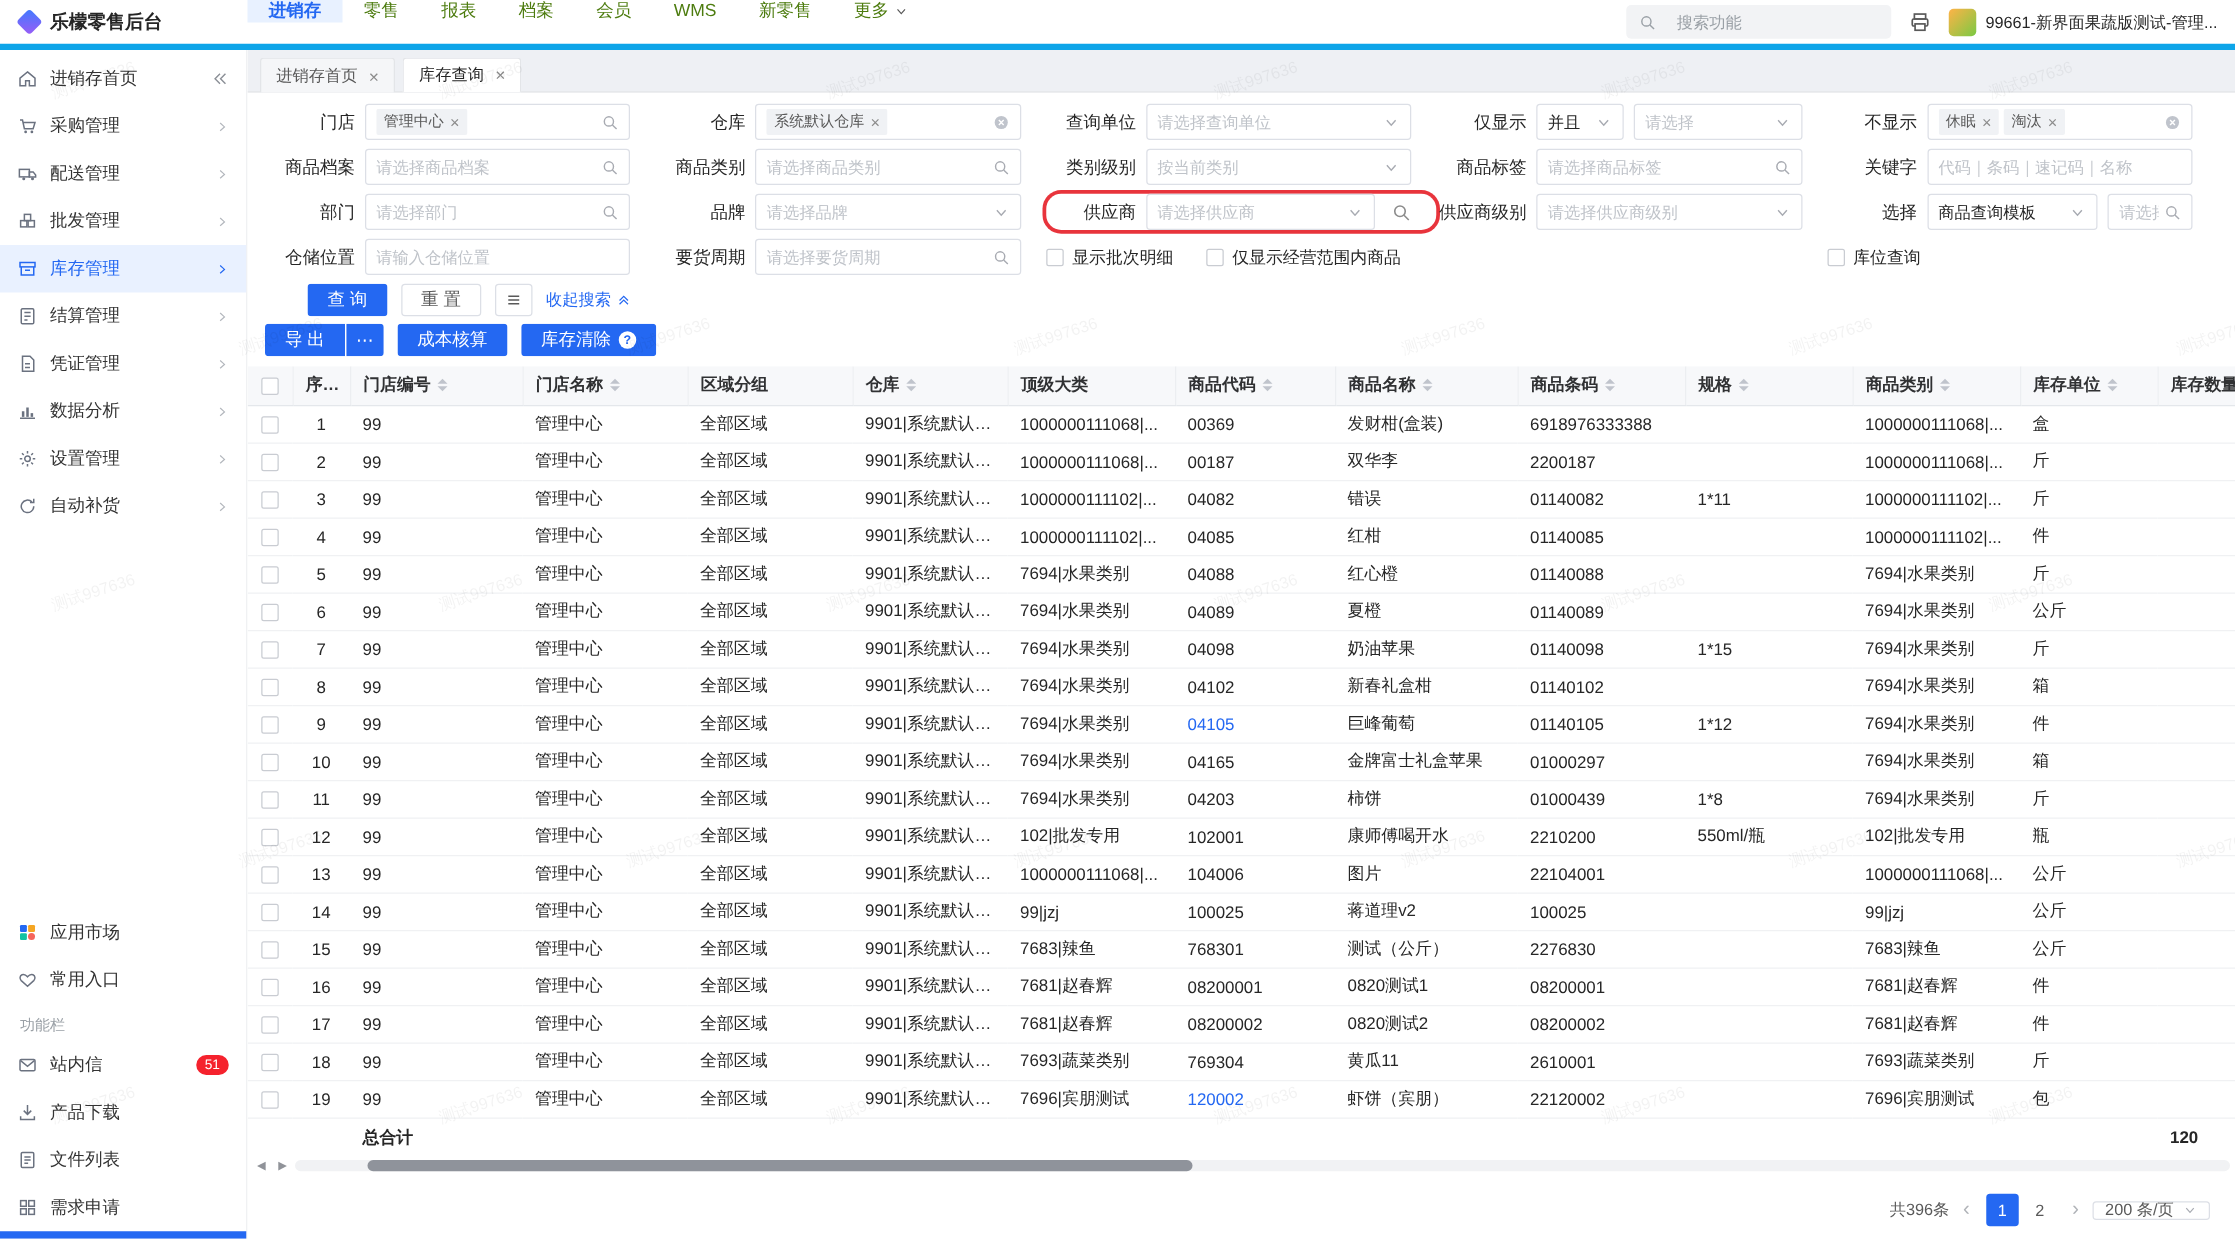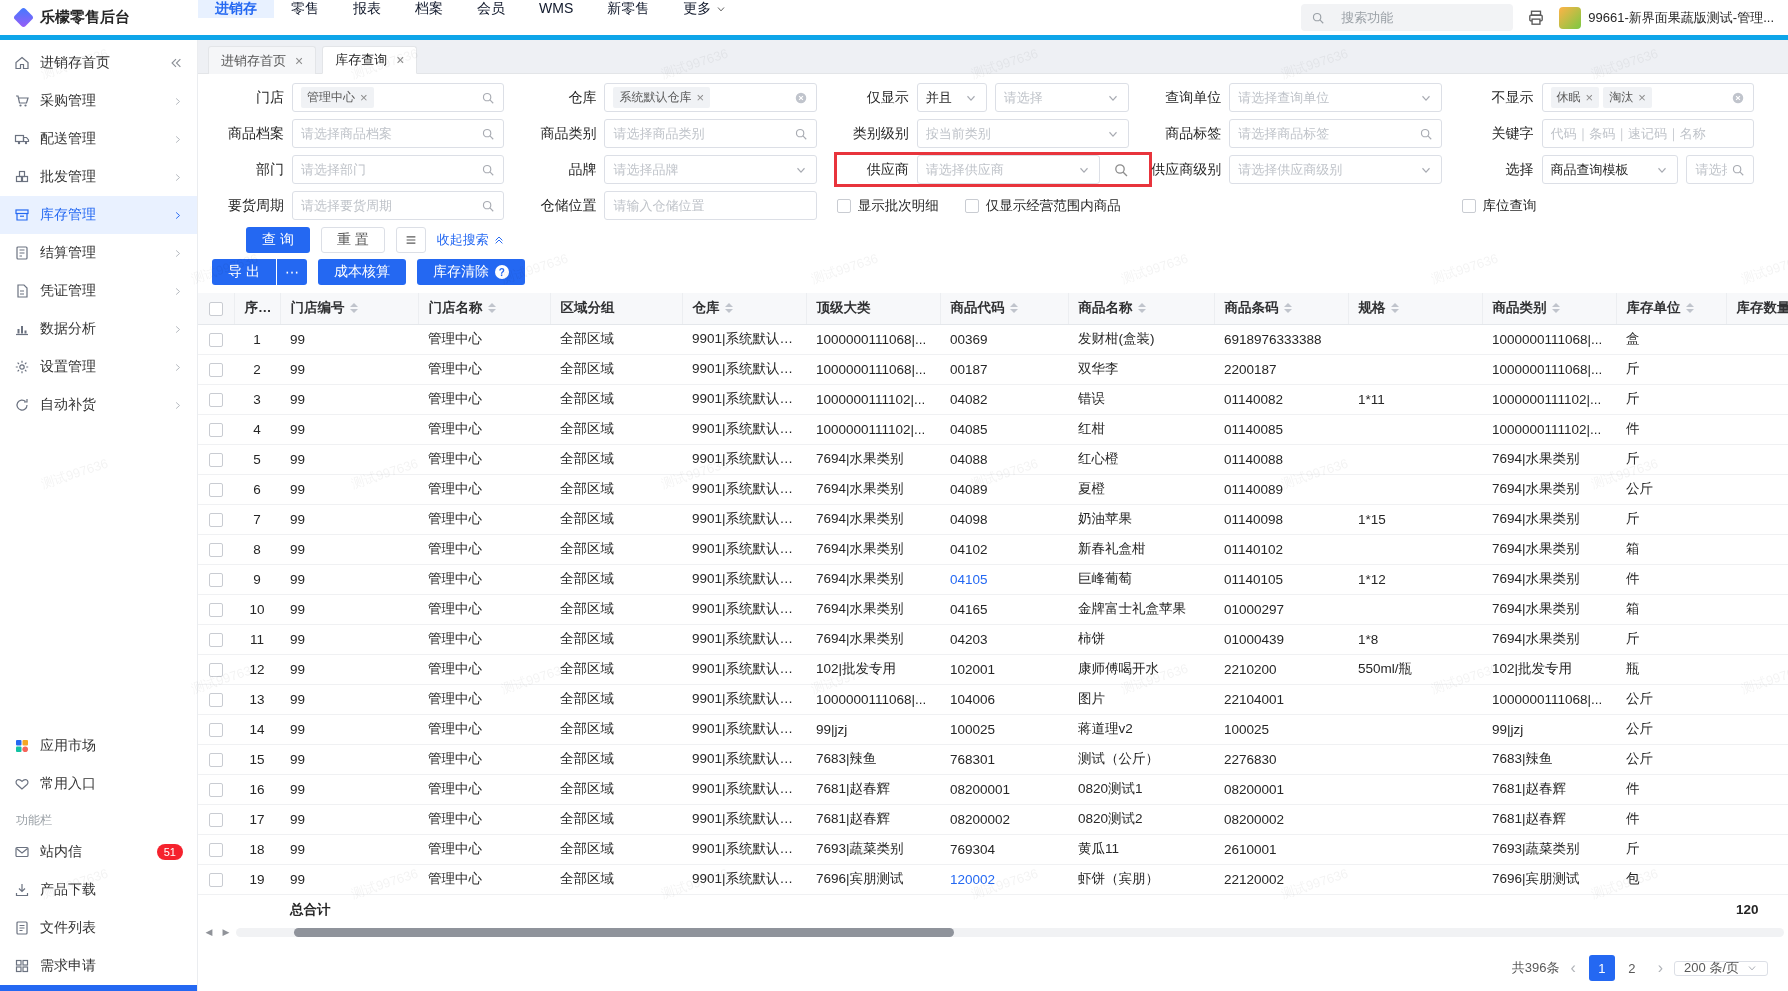--- a/index.html
+++ b/index.html
@@ -11,21 +11,21 @@
   .s11{width:11px;height:11px}.s12{width:12px;height:12px}.s14{width:14px;height:14px}
   .s16{width:16px;height:16px}.s18{width:18px;height:18px}
   .c-center{text-align:center}.bold{font-weight:700}
 
   
   .navbar{height:40px;display:flex;align-items:center;border-bottom:5px solid #0ea5e9;background:#fff;padding:0 0 0 16px;flex-shrink:0;position:relative;z-index:5}
   .logo{display:flex;align-items:center;gap:9px;width:182px;flex-shrink:0}
   .logo-diamond{width:15px;height:15px;background:linear-gradient(135deg,#3f7bff,#9b5cf6);transform:rotate(45deg);border-radius:3px}
   .logo-text{font-weight:bold;font-size:15px;white-space:nowrap}
   .nav-menu{display:flex;align-items:flex-start;height:100%}
-  .nav-item{padding:0 17px;display:flex;align-items:center;gap:4px;font-size:14px;color:#0f172a;cursor:pointer;white-space:nowrap}
+  .nav-item{padding:0 17px;display:flex;align-items:center;gap:4px;font-size:14px;color:#4d7c0f;cursor:pointer;white-space:nowrap}
   .nav-item.active{background:#e8f1ff;color:#2468f2;font-weight:bold}
   .nav-caret{color:#595959}
   .nav-right{margin-left:auto;display:flex;align-items:center;gap:14px;padding-right:14px}
   .nav-search{width:212px;height:27px;background:#f2f3f5;border-radius:4px;display:flex;align-items:center;padding:0 10px;gap:16px;color:#9aa0a6;font-size:13px;cursor:text}
   .printer{color:#595959;cursor:pointer}
   .user{display:flex;align-items:center;gap:7px;cursor:pointer;max-width:240px}
   .avatar{width:22px;height:22px;border-radius:4px;background:linear-gradient(135deg,#ffb347,#7ac943);flex-shrink:0}
   .user-name{font-size:13px;color:#262626;white-space:nowrap;overflow:hidden}
 
   
@@ -46,21 +46,21 @@
 
   
   .tabbar{height:34px;background:#eef0f4;display:flex;align-items:flex-end;padding:0 10px;gap:6px;flex-shrink:0;border-bottom:1px solid #e3e5e8}
   .tab{height:28px;display:flex;align-items:center;gap:9px;padding:0 12px;font-size:13px;background:#f5f6f8;border:1px solid #e3e5e8;border-bottom:none;border-radius:3px 3px 0 0;color:#595959;cursor:pointer;white-space:nowrap;margin-bottom:-1px}
   .tab.active{background:#fff;color:#262626;border-bottom:1px solid #fff}
   .tab-x{color:#8c8c8c;font-size:14px;line-height:1;cursor:pointer}
 
   
   .filters{padding:9px 14px 0;display:grid;grid-template-columns:repeat(5,1fr);gap:7px 0}
   .f-item{display:flex;align-items:center;gap:8px;min-width:0;padding-right:20px;position:relative}
-  .f-item.hl{box-shadow:0 0 0 3px #e8343c;border-radius:0}
+  .f-item.hl{box-shadow:0 0 0 3px #e8343c;border-radius:12px}
   .f-label{width:72px;text-align:right;font-size:14px;color:#262626;flex-shrink:0;white-space:nowrap}
   .ctl{flex:1;height:29px;border:1px solid #dcdfe6;border-radius:3px;display:flex;align-items:center;padding:0 8px;gap:4px;font-size:13px;background:#fff;min-width:0;cursor:pointer}
   .ph{color:#bfc3c9;white-space:nowrap;overflow:hidden}
   .val{color:#262626;white-space:nowrap;overflow:hidden}
   .ctl-icon{margin-left:auto;width:14px;height:14px;color:#a8abb2;flex-shrink:0;display:inline-flex}
   .ctl-icon svg{width:100%;height:100%}
   .ext-search{width:16px;height:16px;color:#8c8c8c;margin-left:5px;flex-shrink:0;display:inline-flex;cursor:pointer}
   .ext-search svg{width:100%;height:100%}
   .chips{display:flex;gap:4px;overflow:hidden}
   .chip{background:#f0f2f5;border-radius:2px;padding:2px 6px;font-size:12px;color:#595959;display:inline-flex;align-items:center;gap:5px;white-space:nowrap}
@@ -437,42 +437,42 @@
               </span>
               <span class="ctl-icon">
                 <svg viewBox="0 0 16 16">
                   <circle cx="8" cy="8" r="6" fill="#c0c4cc"></circle>
                   <path d="M5.8 5.8 10.2 10.2 M10.2 5.8 5.8 10.2" stroke="#fff" stroke-width="1.3"></path>
                 </svg>
               </span>
             </div>
           </div>
           <div class="f-item">
+            <span class="f-label">查询单位</span>
+            <div class="ctl">
+              <span class="ph">请选择查询单位</span>
+              <span class="ctl-icon">
+                <svg viewBox="0 0 16 16">
+                  <path d="M4 6 8 10.5 12 6" fill="none" stroke="currentColor" stroke-width="1.3"></path>
+                </svg>
+              </span>
+            </div>
+          </div>
+          <div class="f-item">
             <span class="f-label">仅显示</span>
             <div class="ctl" style="flex:0 0 70px">
               <span class="val">并且</span>
               <span class="ctl-icon">
                 <svg viewBox="0 0 16 16">
                   <path d="M4 6 8 10.5 12 6" fill="none" stroke="currentColor" stroke-width="1.3"></path>
                 </svg>
               </span>
             </div>
             <div class="ctl">
               <span class="ph">请选择</span>
-              <span class="ctl-icon">
-                <svg viewBox="0 0 16 16">
-                  <path d="M4 6 8 10.5 12 6" fill="none" stroke="currentColor" stroke-width="1.3"></path>
-                </svg>
-              </span>
-            </div>
-          </div>
-          <div class="f-item">
-            <span class="f-label">查询单位</span>
-            <div class="ctl">
-              <span class="ph">请选择查询单位</span>
               <span class="ctl-icon">
                 <svg viewBox="0 0 16 16">
                   <path d="M4 6 8 10.5 12 6" fill="none" stroke="currentColor" stroke-width="1.3"></path>
                 </svg>
               </span>
             </div>
           </div>
           <div class="f-item">
             <span class="f-label">不显示</span>
             <div class="ctl">
@@ -612,35 +612,35 @@
               <span class="ph">请选择...</span>
               <span class="ctl-icon">
                 <svg viewBox="0 0 16 16">
                   <circle cx="7" cy="7" r="4.2" fill="none" stroke="currentColor" stroke-width="1.3"></circle>
                   <path d="M10.2 10.2 14 14" stroke="currentColor" stroke-width="1.3"></path>
                 </svg>
               </span>
             </div>
           </div>
           <div class="f-item">
+            <span class="f-label">仓储位置</span>
+            <div class="ctl">
+              <span class="ph">请输入仓储位置</span>
+            </div>
+          </div>
+          <div class="f-item">
             <span class="f-label">要货周期</span>
             <div class="ctl">
               <span class="ph">请选择要货周期</span>
               <span class="ctl-icon">
                 <svg viewBox="0 0 16 16">
                   <circle cx="7" cy="7" r="4.2" fill="none" stroke="currentColor" stroke-width="1.3"></circle>
                   <path d="M10.2 10.2 14 14" stroke="currentColor" stroke-width="1.3"></path>
                 </svg>
               </span>
-            </div>
-          </div>
-          <div class="f-item">
-            <span class="f-label">仓储位置</span>
-            <div class="ctl">
-              <span class="ph">请输入仓储位置</span>
             </div>
           </div>
           <div class="f-item">
             <label class="chk">
               <span class="box"></span>
               <span>显示批次明细</span>
             </label>
             <label class="chk">
               <span class="box"></span>
               <span>仅显示经营范围内商品</span>

